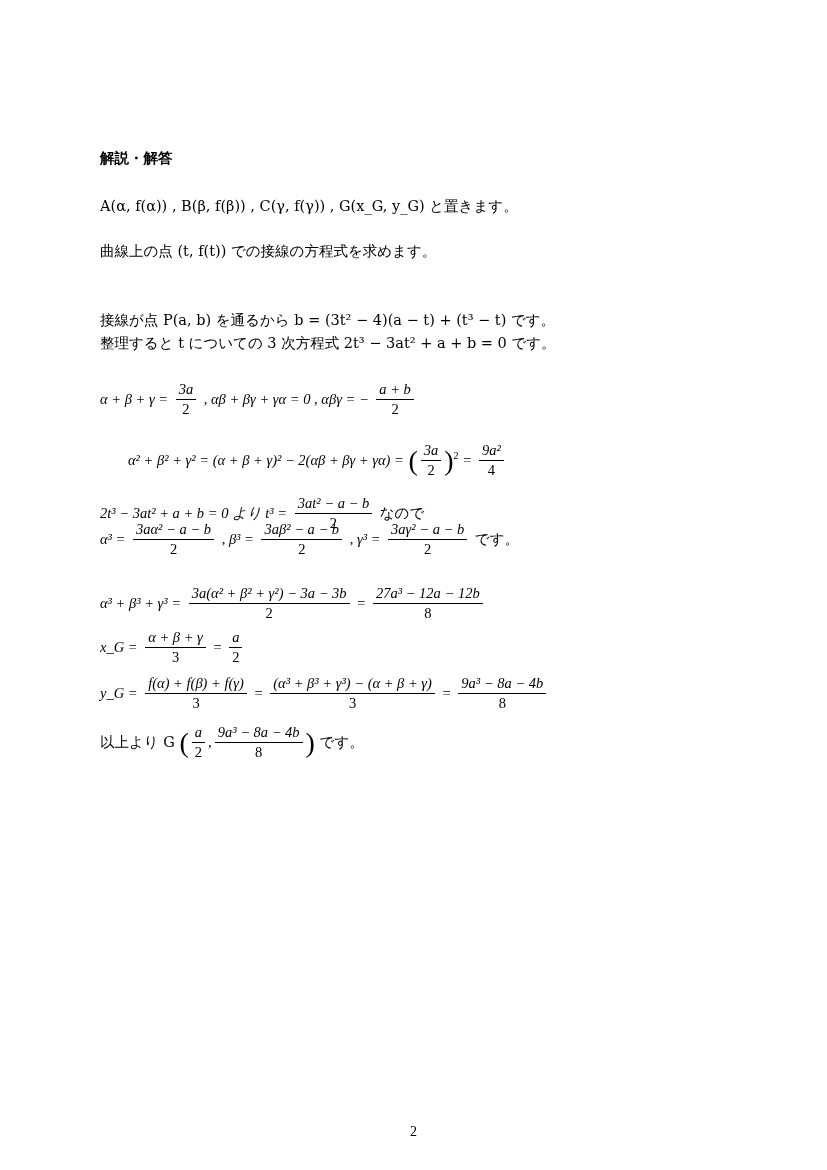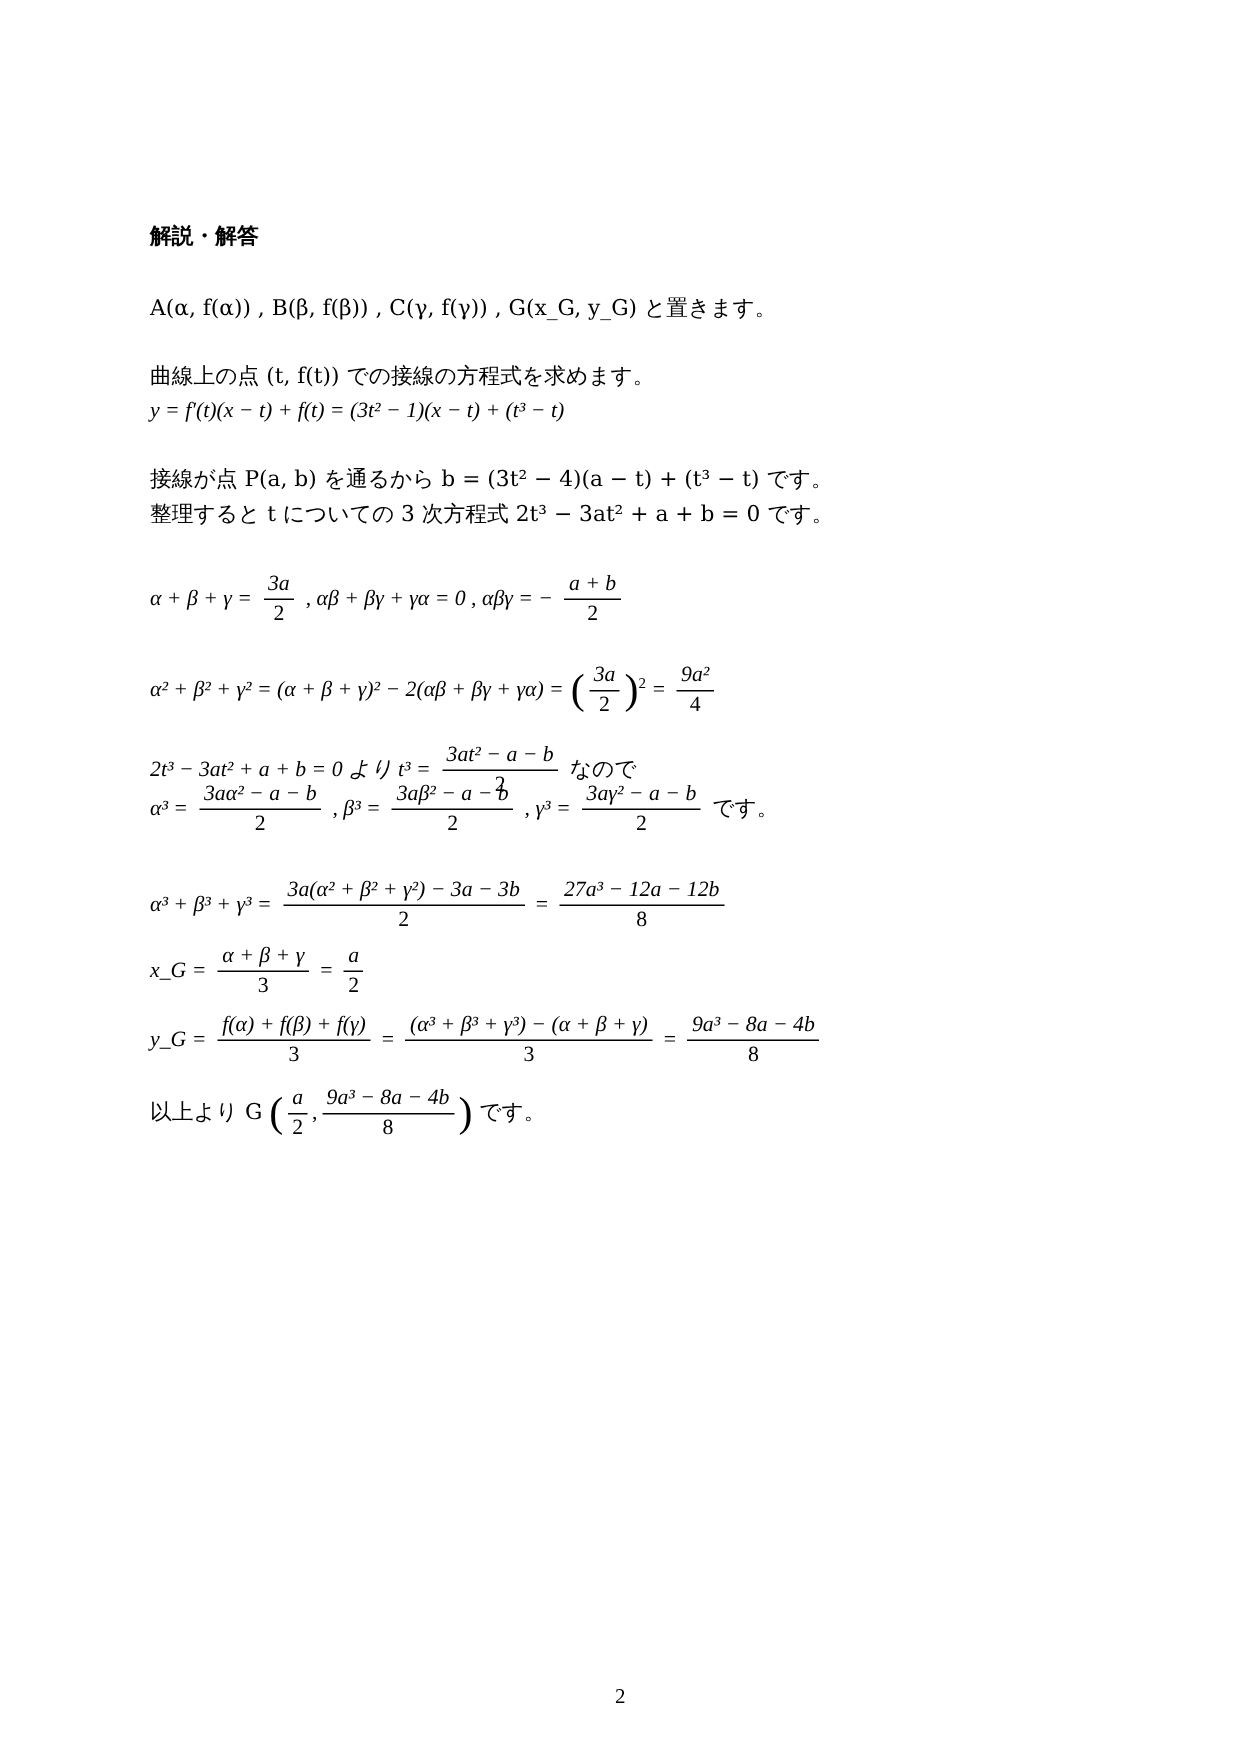--- a/index.html
+++ b/index.html
@@ -22,40 +22,39 @@
 </head>
 <body>
 
 <div class="page">
 
   <div class="line heading" style="top:148px;">解説・解答</div>
 
   <div class="line" style="top:196px;">A(α, f(α)) , B(β, f(β)) , C(γ, f(γ)) , G(x_G, y_G) と置きます。</div>
 
   <div class="line" style="top:241px;">曲線上の点 (t, f(t)) での接線の方程式を求めます。</div>
-  <div class="line m" style="top:264px;">y = f′(t)(x − t) + f(t) = (3t² − 1)(x − t) + (t³ − t)</div>
 
   <div class="line" style="top:310px;">接線が点 P(a, b) を通るから b = (3t² − 4)(a − t) + (t³ − t) です。</div>
   <div class="line" style="top:333px;">整理すると t についての 3 次方程式 2t³ − 3at² + a + b = 0 です。</div>
 
 
   <div class="line" style="top:380px;">
     <span class="m">α + β + γ =</span>
     <span class="frac">
         <span class="num m">3a</span>
         <span class="den r">2</span>
       </span>
     <span class="m">, αβ + βγ + γα = 0 , αβγ = −</span>
     <span class="frac">
         <span class="num m">a + b</span>
         <span class="den r">2</span>
       </span>
   </div>
 
-  <div class="line" style="top:441px;">
+  <div class="line" style="top:441px;margin-left:28px;">
     <span class="m">α² + β² + γ² = (α + β + γ)² − 2(αβ + βγ + γα) =</span>
     <span class="big">(</span><span class="frac">
         <span class="num m">3a</span>
         <span class="den r">2</span>
       </span><span class="big">)</span><sup class="r" style="font-size:10px;">2</sup>
     <span class="r">=</span>
     <span class="frac">
         <span class="num m">9a²</span>
         <span class="den r">4</span>
       </span>

